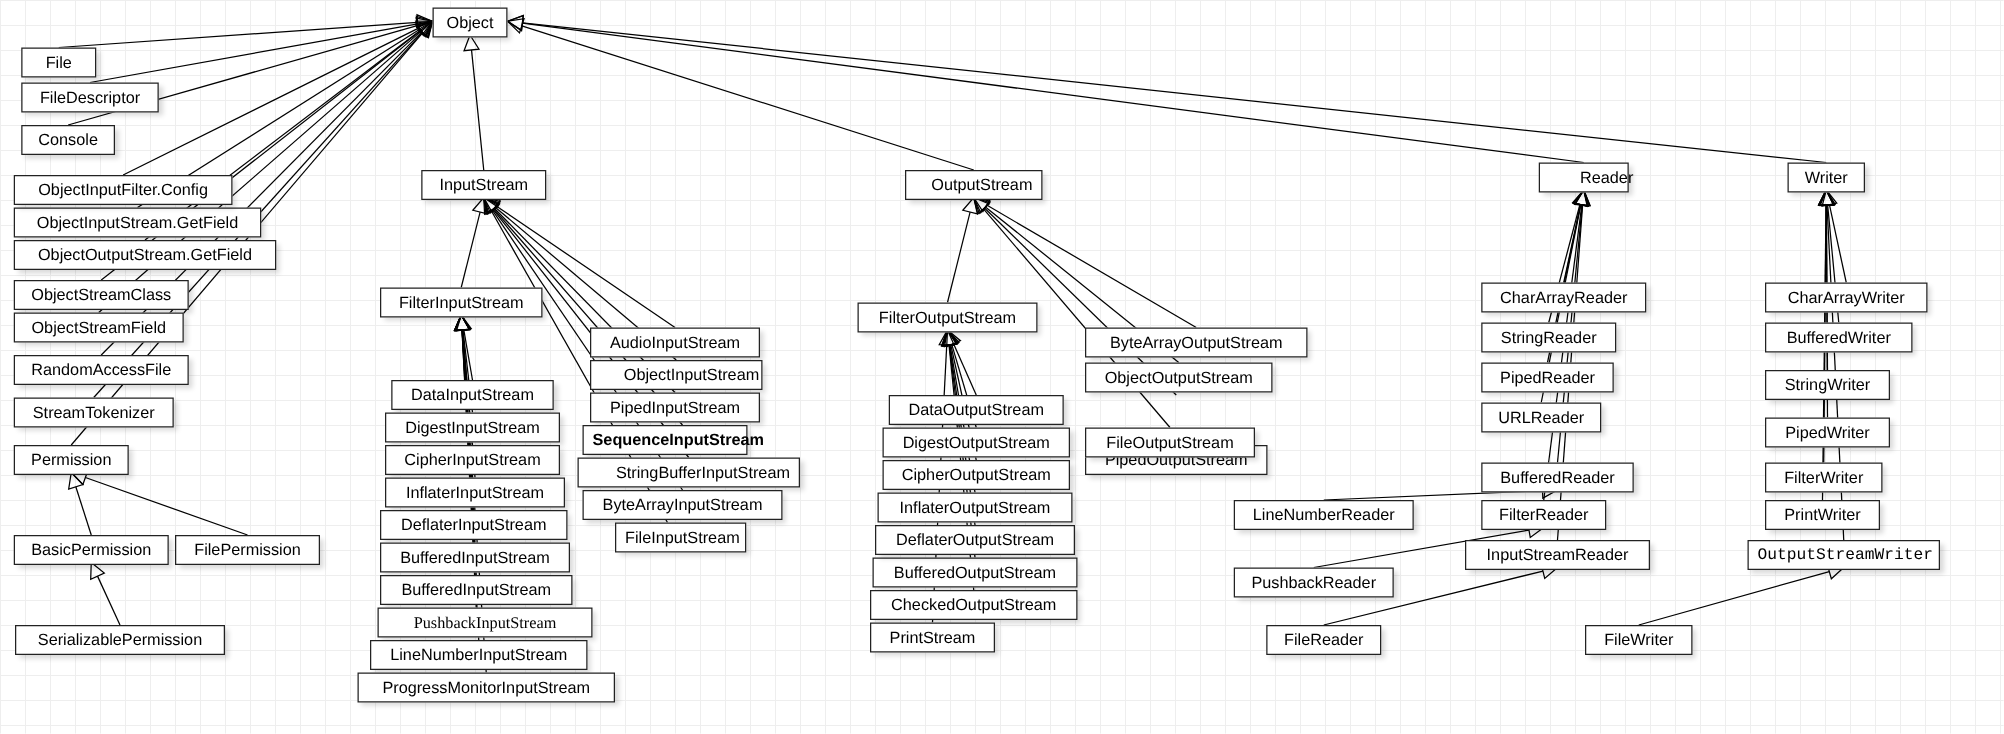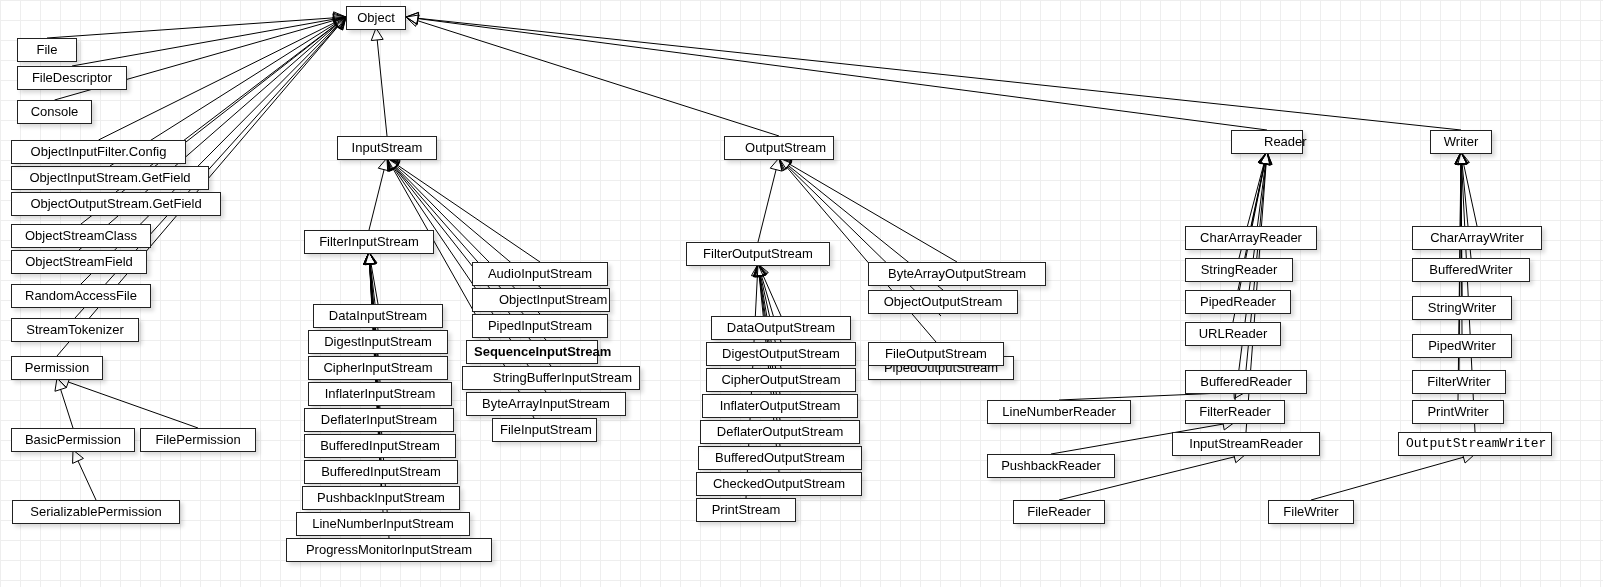--- a/index.html
+++ b/index.html
@@ -181,21 +181,21 @@
     <div class="node" style="left: 12px; top: 500px; width: 168px;">SerializablePermission</div>
     <div class="node" style="left: 337px; top: 136px; width: 100px;">InputStream</div>
     <div class="node" style="left: 304px; top: 230px; width: 130px;">FilterInputStream</div>
     <div class="node" style="left: 313px; top: 304px; width: 130px;">DataInputStream</div>
     <div class="node" style="left: 308px; top: 330px; width: 140px;">DigestInputStream</div>
     <div class="node" style="left: 308px; top: 356px; width: 140px;">CipherInputStream</div>
     <div class="node" style="left: 308px; top: 382px; width: 144px;">InflaterInputStream</div>
     <div class="node" style="left: 304px; top: 408px; width: 150px;">DeflaterInputStream</div>
     <div class="node" style="left: 304px; top: 434px; width: 152px;">BufferedInputStream</div>
     <div class="node" style="left: 304px; top: 460px; width: 154px;">BufferedInputStream</div>
-    <div class="node" style="left: 302px; top: 486px; width: 158px;">PushbackInputStream</div>
+    <div class="node" style="left: 302px; top: 486px; width: 172px; font-family: Liberation Serif, serif;">PushbackInputStream</div>
     <div class="node" style="left: 296px; top: 512px; width: 174px;">LineNumberInputStream</div>
     <div class="node" style="left: 286px; top: 538px; width: 206px;">ProgressMonitorInputStream</div>
     <div class="node" style="left: 472px; top: 262px; width: 136px;">AudioInputStream</div>
     <div class="node" style="left: 472px; top: 288px; width: 138px; padding-left: 26px;">ObjectInputStream</div>
     <div class="node" style="left: 472px; top: 314px; width: 136px;">PipedInputStream</div>
     <div class="node" style="left: 466px; top: 340px; width: 132px; font-weight: bold;">SequenceInputStream</div>
     <div class="node" style="left: 462px; top: 366px; width: 178px; text-align: right;">StringBufferInputStream</div>
     <div class="node" style="left: 466px; top: 392px; width: 160px;">ByteArrayInputStream</div>
     <div class="node" style="left: 472px; top: 418px; width: 105px; margin-left: 20px;">FileInputStream</div>
     <div class="node" style="left: 724px; top: 136px; width: 110px; padding-left: 20px;">OutputStream</div>

